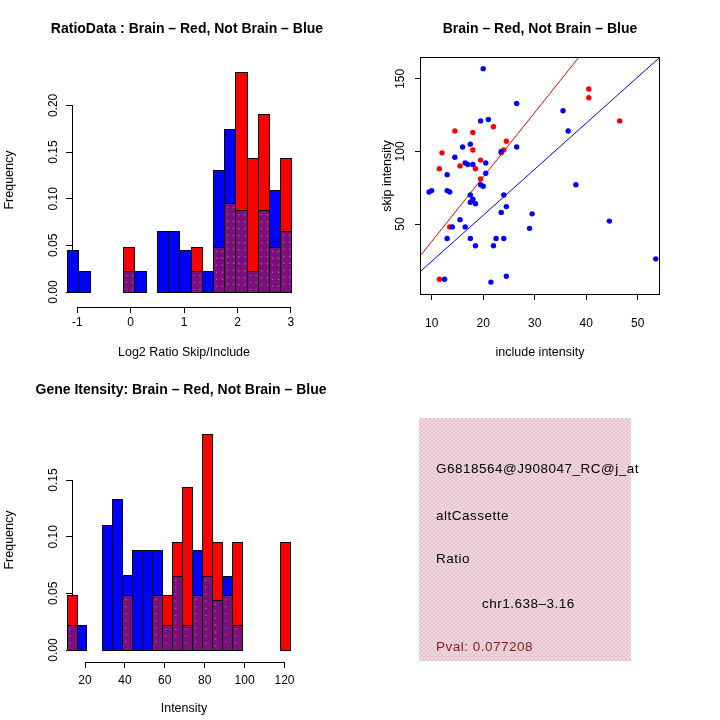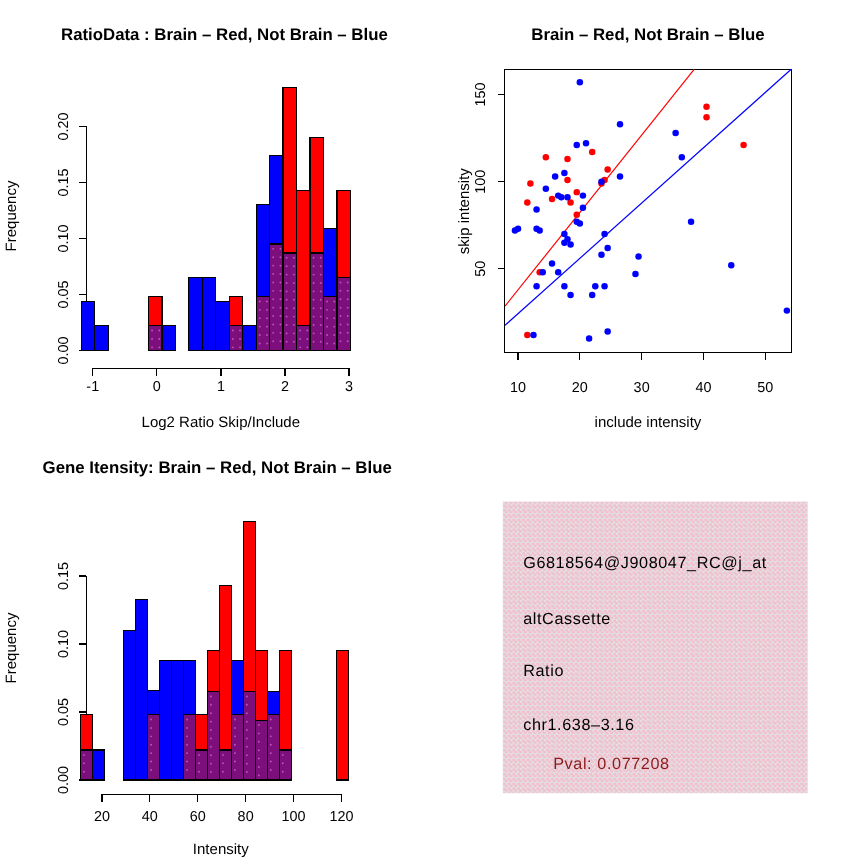--- a/index.html
+++ b/index.html
@@ -1,22 +1,22 @@
 <!DOCTYPE html>
 <html><head>
 <meta charset="utf-8">
 <style>
   html,body{margin:0;padding:0;background:#fff;}
   #stage{position:relative;width:720px;height:720px;background:#fff;overflow:hidden;
          font-family:"Liberation Sans",sans-serif;}
   #charts{position:absolute;left:0;top:0;}
-  .info-box{position:absolute;left:419px;top:418px;width:254px;height:243px;
+  .info-box{position:absolute;left:419px;top:418px;width:212px;height:243px;
             background:repeating-conic-gradient(#f3bdc9 0% 25%, #e3dde4 0% 50%) 0 0 / 4px 4px;}
   .info-line{position:absolute;left:17px;font-size:13.5px;letter-spacing:.5px;color:#000;white-space:nowrap;}
-  .l1{top:43px;} .l2{top:90px;} .l3{top:133px;} .l4{top:178px;} .l5{top:211px;margin-left:25px;}
+  .l1{top:43px;} .l2{top:90px;} .l3{top:133px;} .l4{top:178px;padding-left:46px;} .l5{top:221px;}
   .pval{color:#8b1a1a;}
 </style>
 </head>
 <body>
 
 <div id="stage">
   <svg id="charts" width="720" height="720" viewBox="0 0 720 720">
       <line x1="72" y1="105.39999999999998" x2="72" y2="292" stroke="#000" stroke-width="1" shape-rendering="crispEdges"></line>
       <line x1="66" y1="292" x2="72" y2="292" stroke="#000" stroke-width="1" shape-rendering="crispEdges"></line>
       <text x="57" y="292" text-anchor="middle" font-size="12" font-family="&quot;Liberation Sans&quot;,sans-serif" fill="#000" transform="rotate(-90 57 292)">0.00</text>

